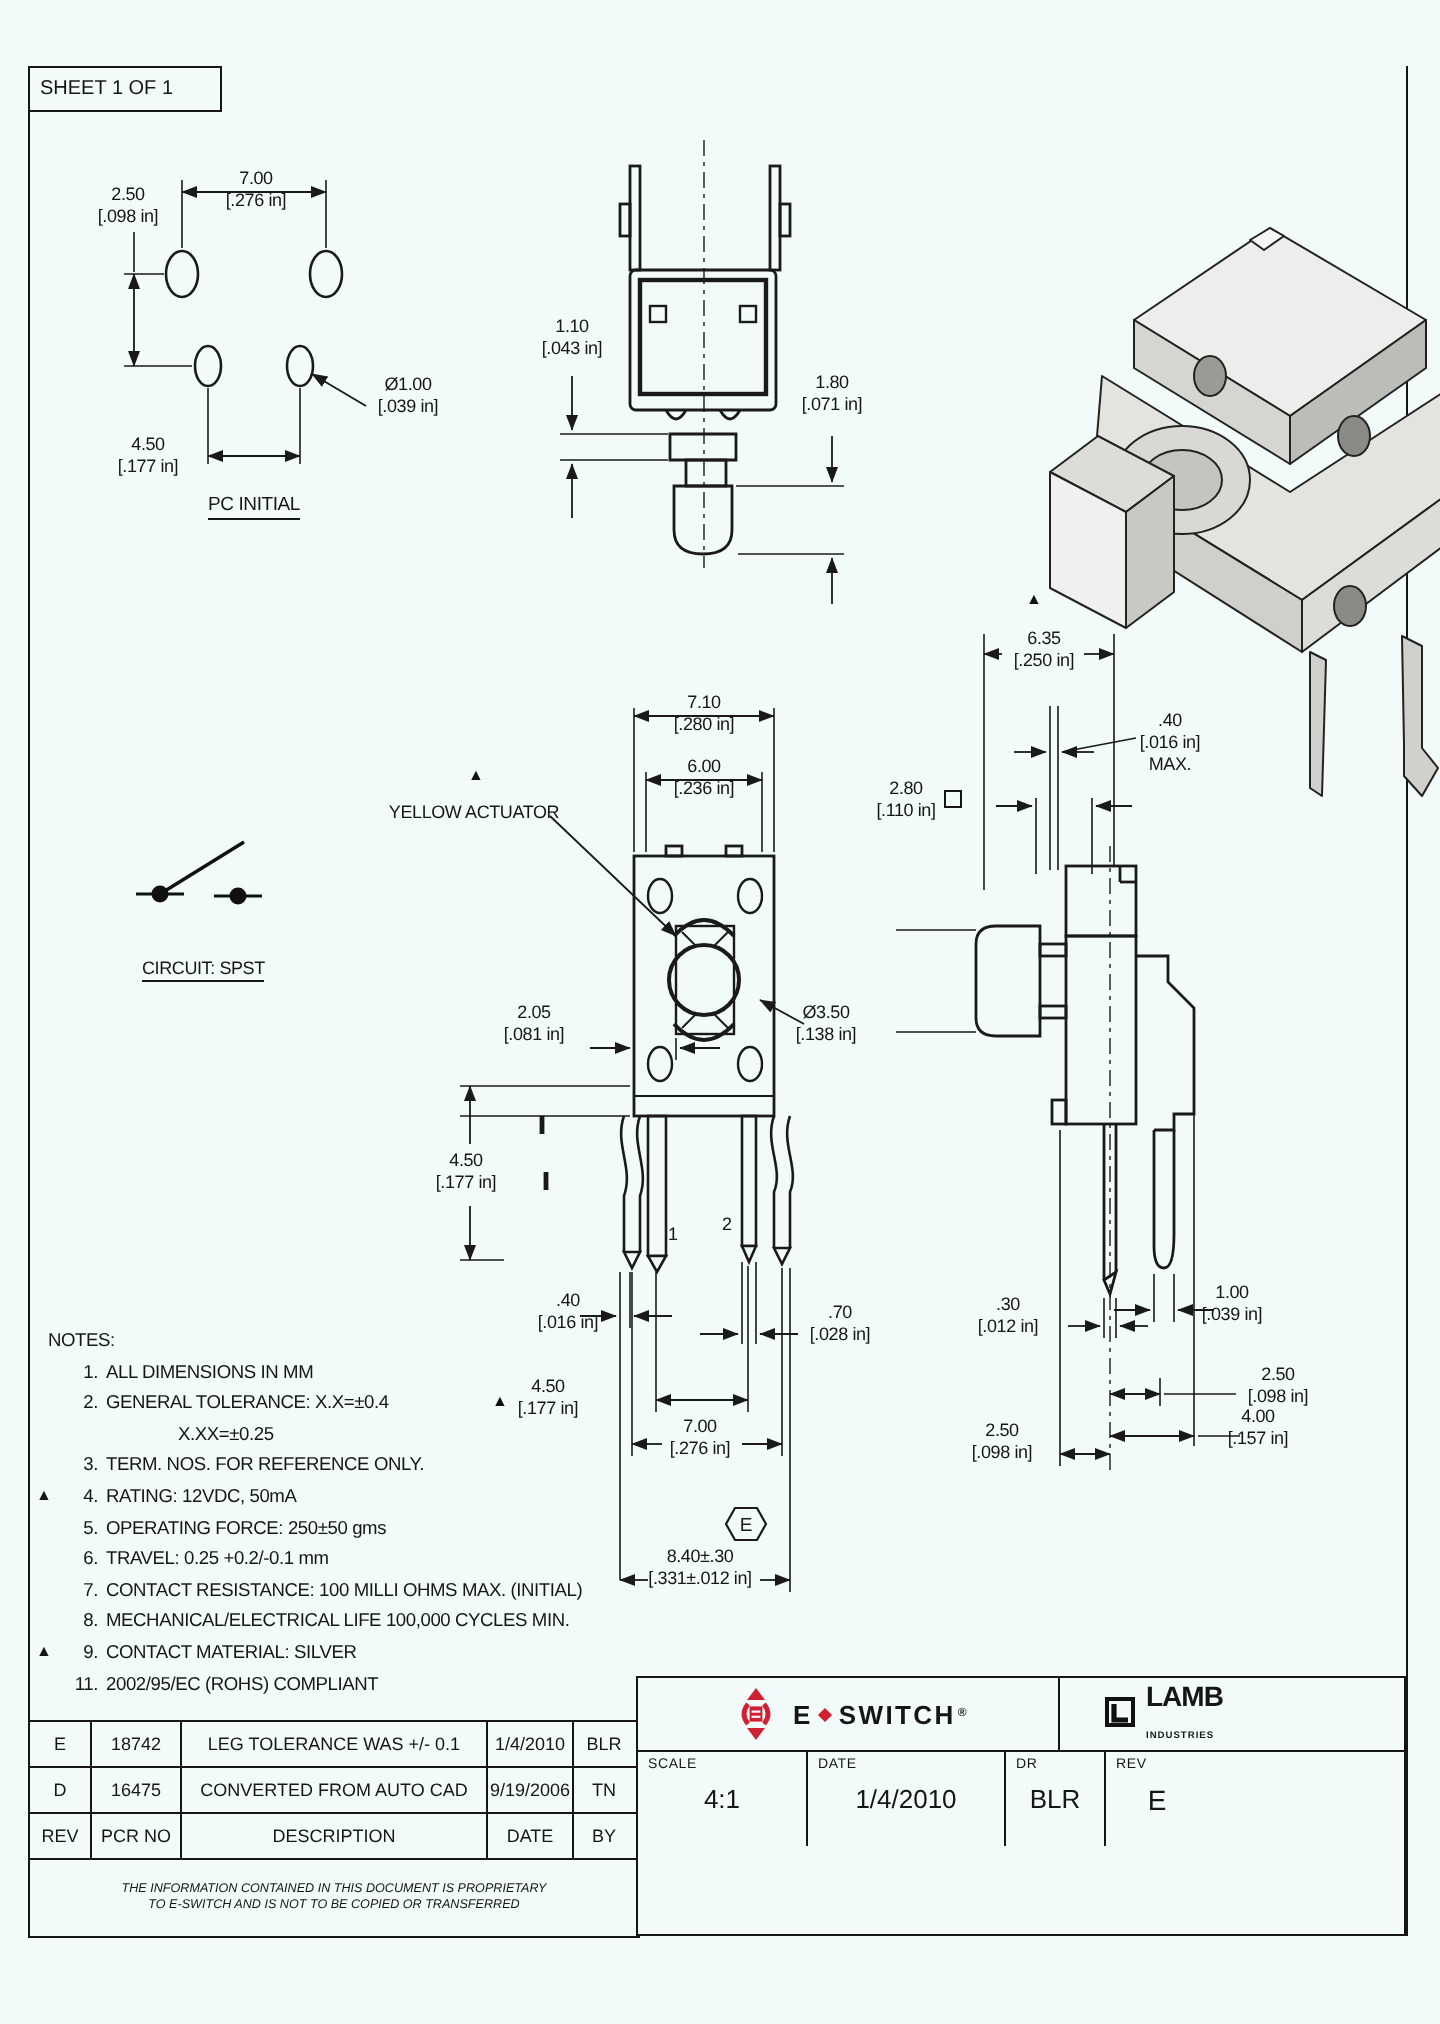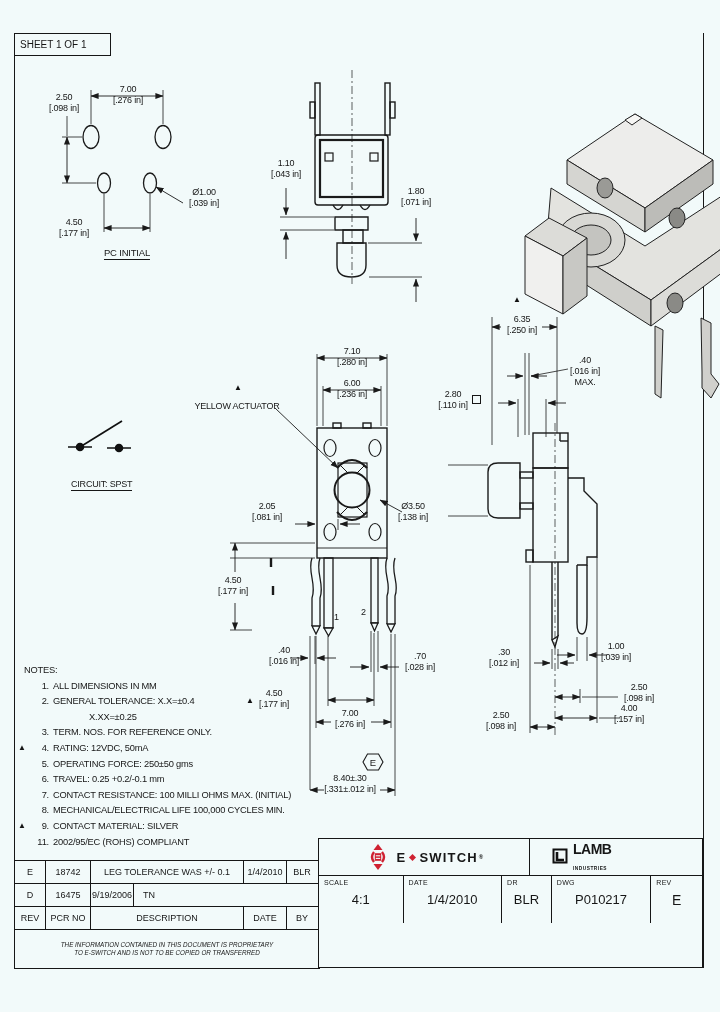--- a/index.html
+++ b/index.html
@@ -472,20 +472,21 @@
     <div class="rrow">
       <div class="c-rev">E</div>
       <div class="c-pcr">18742</div>
       <div class="c-desc">LEG TOLERANCE WAS +/- 0.1</div>
       <div class="c-date">1/4/2010</div>
       <div class="c-by">BLR</div>
     </div>
     <div class="rrow">
       <div class="c-rev">D</div>
       <div class="c-pcr">16475</div>
+      <div class="c-desc">CONVERTED FROM AUTO CAD</div>
       <div class="c-date">9/19/2006</div>
       <div class="c-by">TN</div>
     </div>
     <div class="rrow">
       <div class="c-rev">REV</div>
       <div class="c-pcr">PCR NO</div>
       <div class="c-desc">DESCRIPTION</div>
       <div class="c-date">DATE</div>
       <div class="c-by">BY</div>
     </div>
@@ -531,24 +532,20 @@
         <span class="cellval">4:1</span>
       </div>
       <div class="w-date">
         <span class="cell-label">DATE</span>
         <span class="cellval">1/4/2010</span>
       </div>
       <div class="w-dr">
         <span class="cell-label">DR</span>
         <span class="cellval">BLR</span>
       </div>
-      <div class="w-dwg">
-        <span class="cell-label">DWG</span>
-        <span class="cellval">P010217</span>
-      </div>
       <div class="w-rev">
         <span class="cell-label">REV</span>
         <span class="cellval" style="font-size:14px;">E</span>
       </div>
     </div>
   </div>
 
 </div>
 
 </body></html>

